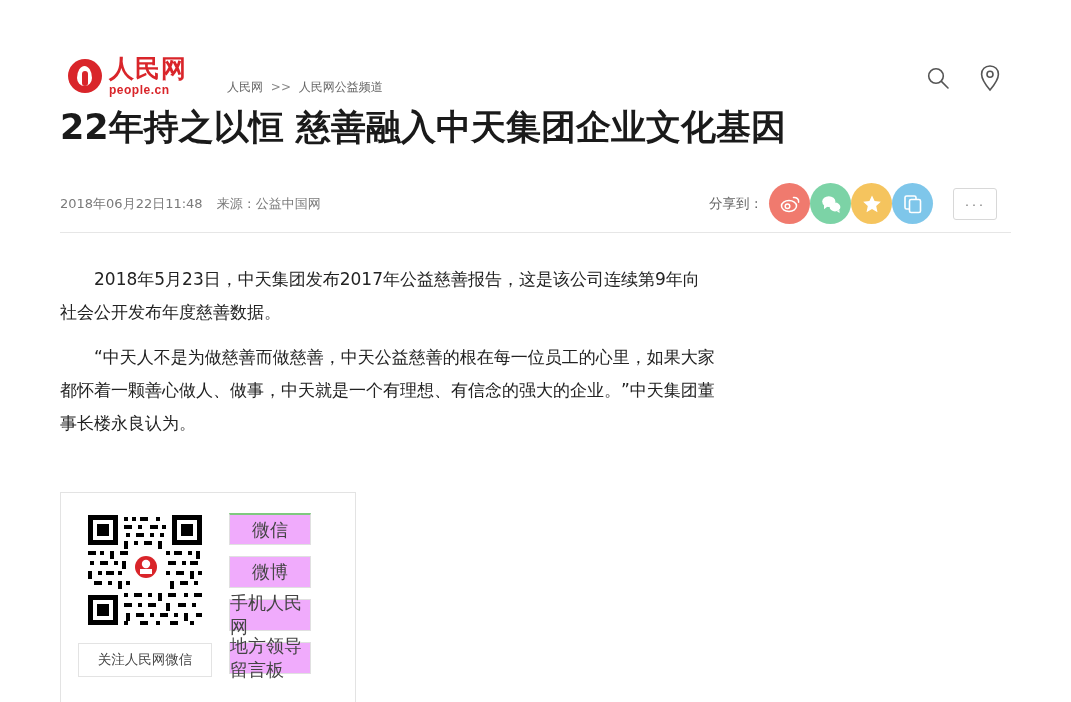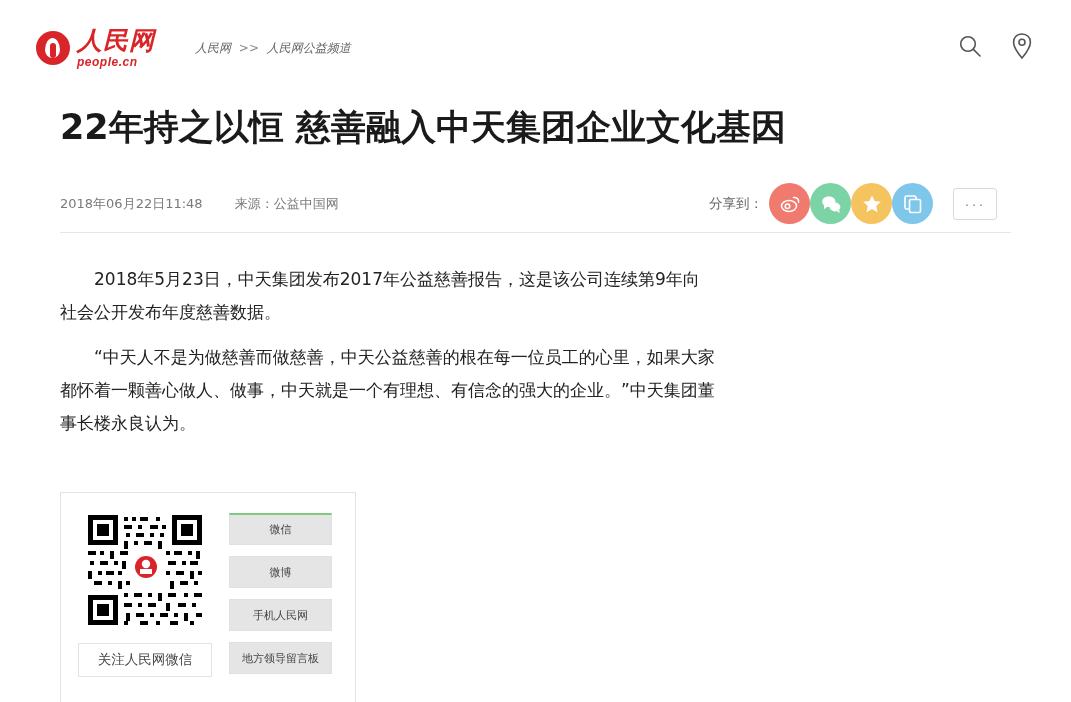--- a/index.html
+++ b/index.html
@@ -16,25 +16,24 @@
   }
   .page {
     width: 1071px;
     height: 702px;
     position: relative;
   }
   
   .site-header {
     position: relative;
     height: 96px;
-    padding: 0 36px;
+    padding: 0 68px;
     box-sizing: border-box;
     display: flex;
-    align-items: center;
-    font-style: italic;
+    align-items: flex-end;
   }
   .logo-wrap {
     display: flex;
     align-items: center;
     gap: 7px;
   }
   .logo-mark {
     width: 34px;
     height: 34px;
     border-radius: 50%;
@@ -119,21 +118,21 @@
     align-items: center;
     border-bottom: 1px solid #e6e6e6;
     position: relative;
   }
   .meta-left {
     font-size: 13px;
     color: #7a7a7a;
     font-family: "DejaVu Sans", sans-serif;
     display: flex;
     align-items: center;
-    gap: 32px;
+    gap: 14px;
   }
   .meta-date { letter-spacing: 0px; }
   .share-block {
     margin-left: auto;
     display: flex;
     align-items: center;
     padding-right: 14px;
   }
   .share-label {
     font-size: 13.5px;
@@ -224,31 +223,31 @@
     font-family: "DejaVu Sans", sans-serif;
     text-align: center;
   }
   .qr-right {
     display: flex;
     flex-direction: column;
     gap: 11px;
     padding-top: 2px;
   }
   .qr-btn {
-    width: 103px;
+    width: 82px;
     height: 32px;
     border: 1px solid #e0e0e0;
     box-sizing: border-box;
     display: flex;
     align-items: center;
     justify-content: center;
-    font-size: 11px;
+    font-size: 18px;
     color: #444;
     font-family: "DejaVu Sans", sans-serif;
-    background: #e5e5e5;
+    background: #f0abfc;
   }
   .qr-btn.first { border-top: 2px solid #7fc97f; }
   .news-card {
     margin-top: 32px;
     border: 2px solid #0f766e;
     background: #fff;
     height: 72px;
     box-sizing: border-box;
     padding: 14px 18px 0 18px;
   }

